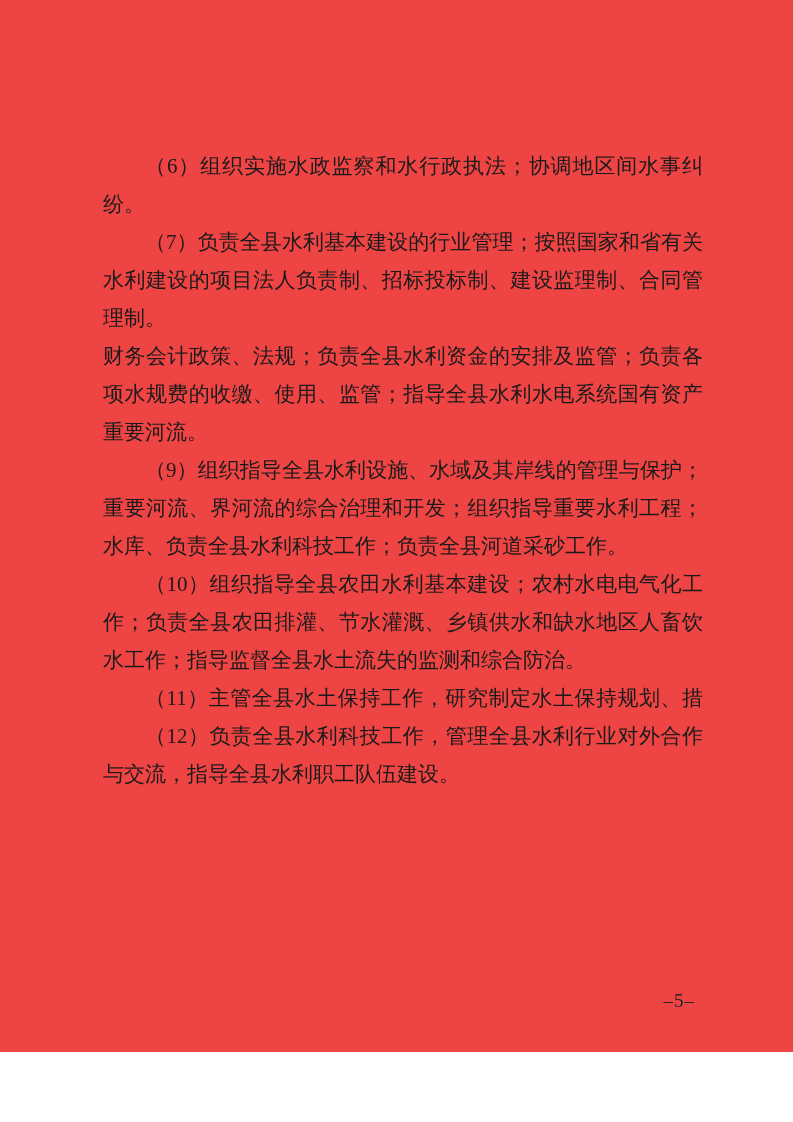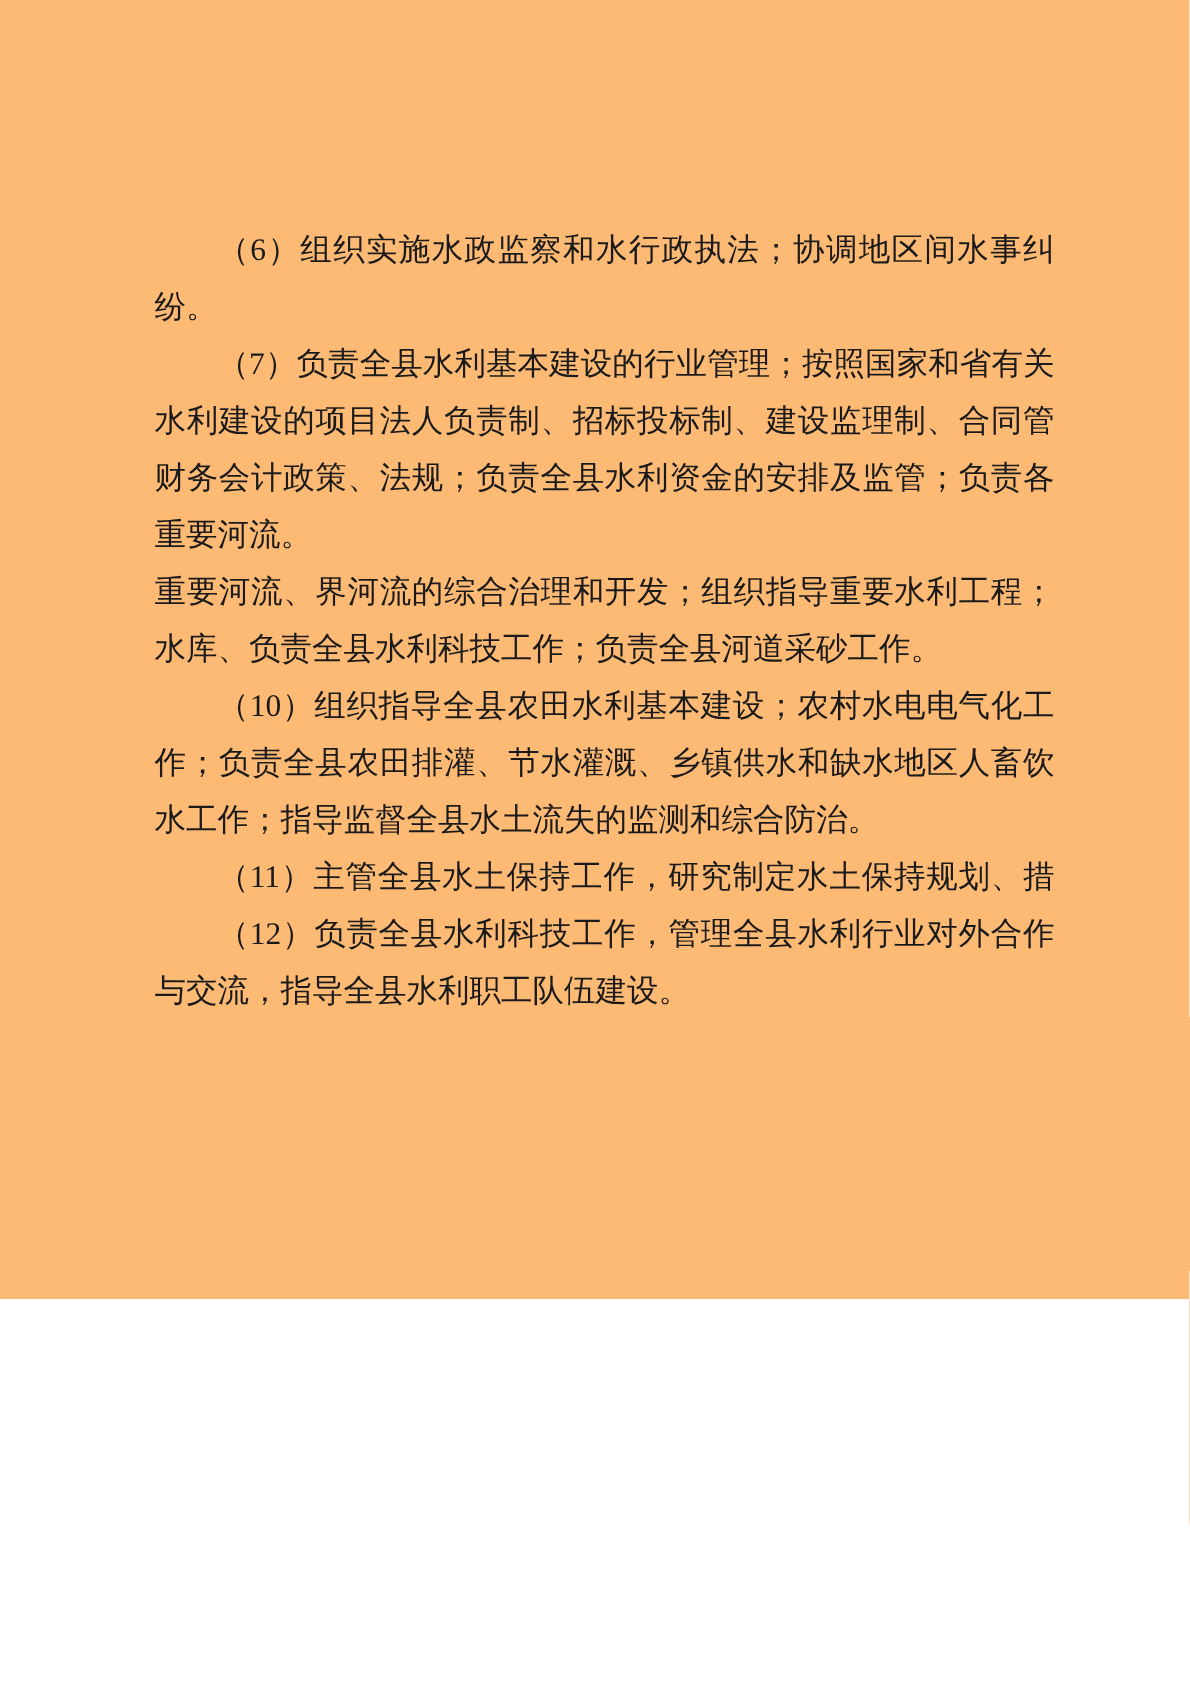--- a/index.html
+++ b/index.html
@@ -3,22 +3,22 @@
 <meta charset="utf-8">
 <style>
   html, body {
     margin: 0;
     padding: 0;
     background: #ffffff;
   }
   .page {
     position: relative;
     width: 793px;
-    height: 866px;
-    background: #fdba74;
+    height: 1052px;
+    background: #ef4444;
     overflow: hidden;
     font-family: "Liberation Serif", "DejaVu Serif", serif;
     color: #1a1a1a;
   }
   .content {
     position: absolute;
     left: 103px;
     top: 147px;
     width: 600px;
     font-size: 21px;
@@ -62,28 +62,31 @@
   <div class="content">
 
     <div class="para">
       <span class="line full indent">（6）组织实施水政监察和水行政执法；协调地区间水事纠</span>
       <span class="line last">纷。</span>
     </div>
 
     <div class="para">
       <span class="line full indent">（7）负责全县水利基本建设的行业管理；按照国家和省有关</span>
       <span class="line full">水利建设的项目法人负责制、招标投标制、建设监理制、合同管</span>
+      <span class="line last">理制。</span>
     </div>
 
     <div class="para">
       <span class="line full">财务会计政策、法规；负责全县水利资金的安排及监管；负责各</span>
+      <span class="line full">项水规费的收缴、使用、监管；指导全县水利水电系统国有资产</span>
       <span class="line last">重要河流。</span>
     </div>
 
     <div class="para">
+      <span class="line full indent">（9）组织指导全县水利设施、水域及其岸线的管理与保护；</span>
       <span class="line full">重要河流、界河流的综合治理和开发；组织指导重要水利工程；</span>
       <span class="line last">水库、负责全县水利科技工作；负责全县河道采砂工作。</span>
     </div>
 
     <div class="para">
       <span class="line full indent">（10）组织指导全县农田水利基本建设；农村水电电气化工</span>
       <span class="line full">作；负责全县农田排灌、节水灌溉、乡镇供水和缺水地区人畜饮</span>
       <span class="line last">水工作；指导监督全县水土流失的监测和综合防治。</span>
     </div>
 

